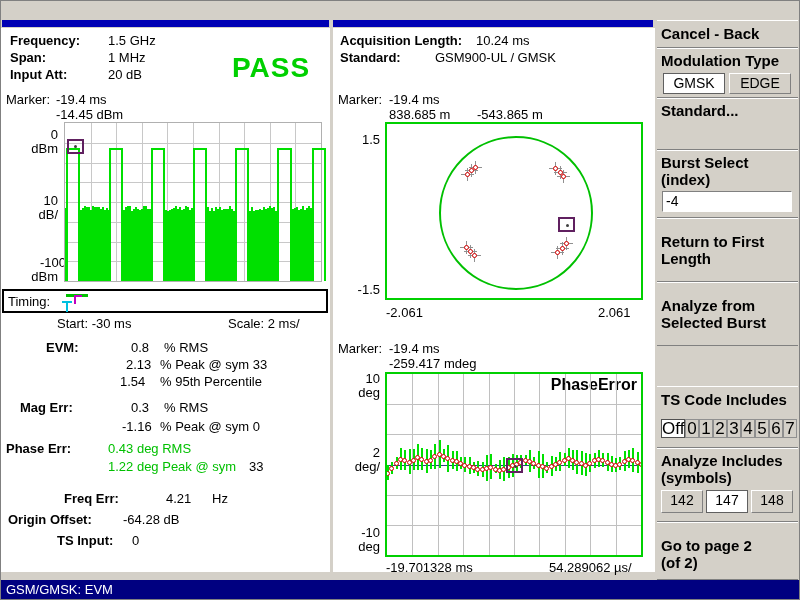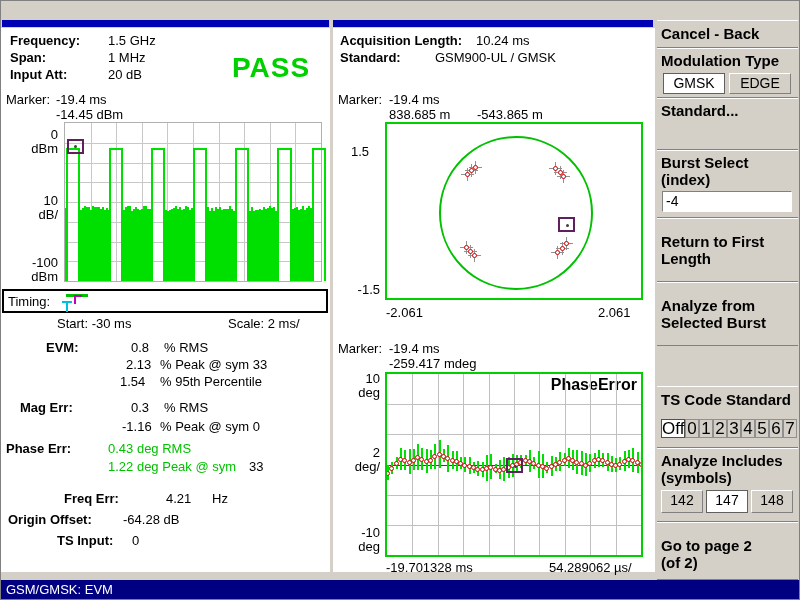--- a/index.html
+++ b/index.html
@@ -161,21 +161,21 @@
   <div class="paneL"></div>
 
   <div class="mk" style="left:6px;top:92px;">Marker:</div>
   <div class="mk" style="left:56px;top:92px;">-19.4 ms</div>
   <div class="mk" style="left:56px;top:107px;">-14.45 dBm</div>
 
   <div class="ylab" style="left:0px;top:128px;width:58px;">0</div>
   <div class="ylab" style="left:0px;top:142px;width:58px;">dBm</div>
   <div class="ylab" style="left:0px;top:194px;width:58px;">10</div>
   <div class="ylab" style="left:0px;top:208px;width:58px;">dB/</div>
-  <div class="ylab" style="left:0px;top:256px;width:58px;">-100</div>
+  <div class="ylab" style="left:8px;top:256px;width:58px;">-100</div>
   <div class="ylab" style="left:0px;top:270px;width:58px;">dBm</div>
 
   <div class="burstbox" id="burstbox">
       <div class="gridv" style="left: 26px; background: rgb(200, 200, 200);"></div>
       <div class="gridv" style="left: 51px; background: rgb(200, 200, 200);"></div>
       <div class="gridv" style="left: 77px; background: rgb(200, 200, 200);"></div>
       <div class="gridv" style="left: 102px; background: rgb(200, 200, 200);"></div>
       <div class="gridv" style="left: 128px; background: rgb(200, 200, 200);"></div>
       <div class="gridv" style="left: 154px; background: rgb(200, 200, 200);"></div>
       <div class="gridv" style="left: 179px; background: rgb(200, 200, 200);"></div>
@@ -333,21 +333,21 @@
   <div class="res b" style="left:57px;top:533px;">TS Input:</div>
   <div class="res" style="left:132px;top:533px;">0</div>
 
   <div class="paneR"></div>
 
   <div class="mk" style="left:338px;top:92px;">Marker:</div>
   <div class="mk" style="left:389px;top:92px;">-19.4 ms</div>
   <div class="mk" style="left:389px;top:107px;">838.685 m</div>
   <div class="mk" style="left:477px;top:107px;">-543.865 m</div>
 
-  <div class="ylab" style="left:340px;top:145px;width:40px;text-align:center;">1.5</div>
+  <div class="ylab" style="left:340px;top:133px;width:40px;">1.5</div>
   <div class="ylab" style="left:340px;top:283px;width:40px;">-1.5</div>
 
   <div class="constbox" id="constbox">
     <div class="circle"></div>
   <div class="symx" style="left: 83.8656px; top: 45.82px;"></div>
       <div class="symy" style="left: 83.8656px; top: 45.82px;"></div>
       <div class="sym" style="left: 83.8656px; top: 45.82px;"></div>
       <div class="symx" style="left: 87.5628px; top: 42.92px;"></div>
       <div class="symy" style="left: 87.5628px; top: 42.92px;"></div>
       <div class="sym" style="left: 87.5628px; top: 42.92px;"></div>
@@ -571,21 +571,21 @@
       <div class="mtext" style="top:14px;">Return to First</div>
       <div class="mtext" style="top:31px;">Length</div>
     </div>
 
     <div class="mitem" style="top:282px;height:64px;">
       <div class="mtext" style="top:14px;">Analyze from</div>
       <div class="mtext" style="top:31px;">Selected Burst</div>
     </div>
 
     <div class="mitem" style="top:386px;height:62px;">
-      <div class="mtext" style="top:4px;">TS Code Standard</div>
+      <div class="mtext" style="top:4px;">TS Code Includes</div>
       <div id="tsrow">
           <div class="tsbtn sel" style="left: 4px; top: 32px; width: 24px; height: 19px;">Off</div>
           <div class="tsbtn" style="left: 28px; top: 32px; width: 14px; height: 19px;">0</div>
           <div class="tsbtn" style="left: 42px; top: 32px; width: 14px; height: 19px;">1</div>
           <div class="tsbtn" style="left: 56px; top: 32px; width: 14px; height: 19px;">2</div>
           <div class="tsbtn" style="left: 70px; top: 32px; width: 14px; height: 19px;">3</div>
           <div class="tsbtn" style="left: 84px; top: 32px; width: 14px; height: 19px;">4</div>
           <div class="tsbtn" style="left: 98px; top: 32px; width: 14px; height: 19px;">5</div>
           <div class="tsbtn" style="left: 112px; top: 32px; width: 14px; height: 19px;">6</div>
           <div class="tsbtn" style="left: 126px; top: 32px; width: 14px; height: 19px;">7</div>

